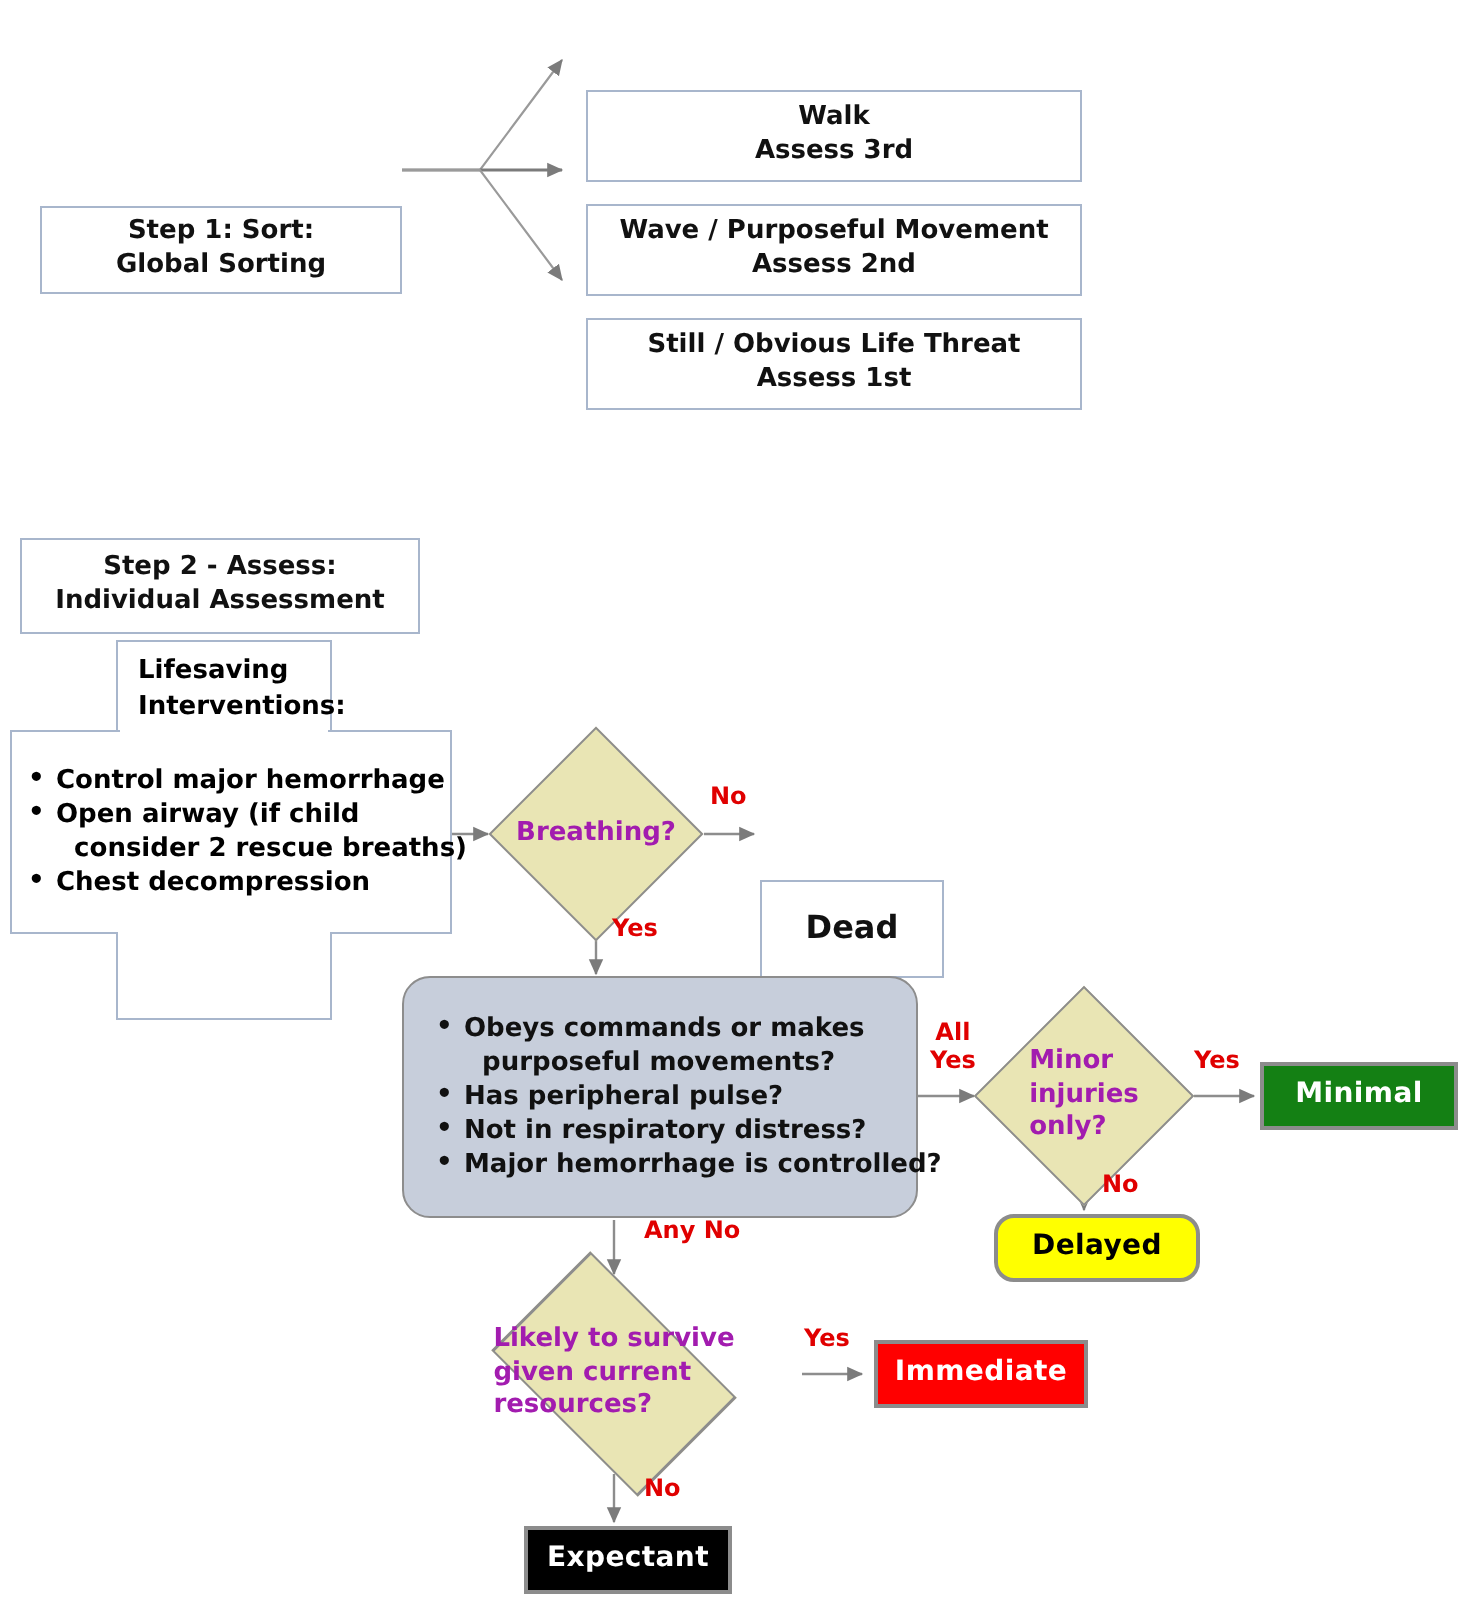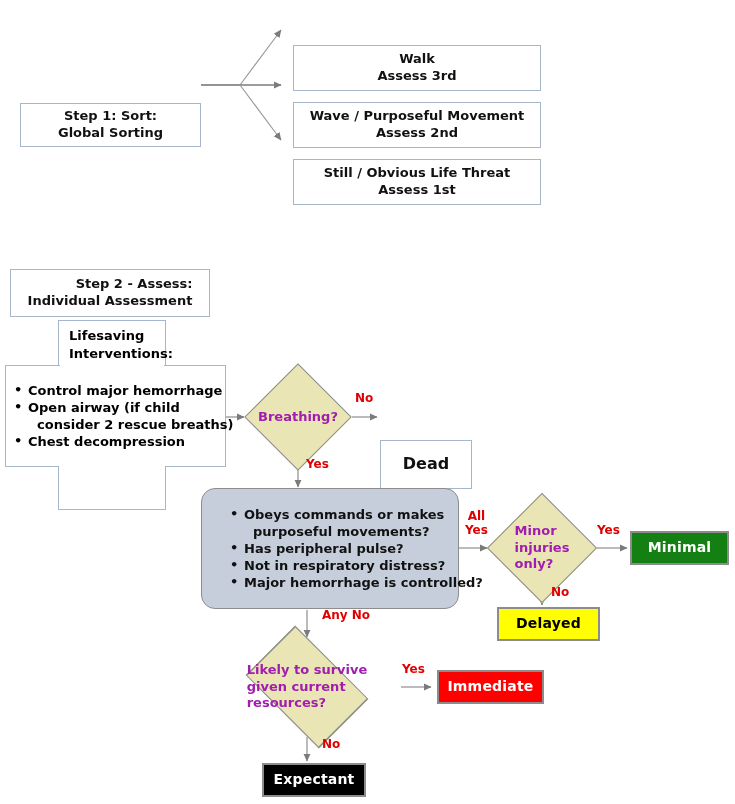--- a/index.html
+++ b/index.html
@@ -49,21 +49,21 @@
   .chip-delayed   { background: #ffff00; color: #000000; }
   .chip-immediate { background: #ff0000; color: #ffffff; }
   .chip-expectant { background: #000000; color: #ffffff; }
 
   
   .panel-round {
     background: #c7cedb;
     border: 1px solid #8d8d8d;
     border-radius: 14px;
     justify-content: flex-start;
-    padding: 8px 10px 8px 28px;
+    padding: 8px 10px 8px 16px;
   }
   .panel-round ul, .cross-body ul {
     margin: 0;
     padding: 0;
     list-style: none;
     text-align: left;
   }
   .panel-round li, .cross-body li {
     position: relative;
     padding-left: 14px;
@@ -211,21 +211,21 @@
 
   <div class="node box-plain" style="left:293px; top:5px; width:248px; height:46px; font-size:13px; white-space:pre-line;">Walk
 Assess 3rd</div>
 
   <div class="node box-plain" style="left:293px; top:62px; width:248px; height:46px; font-size:13px; white-space:pre-line;text-align:center;">Wave / Purposeful Movement
 Assess 2nd</div>
 
   <div class="node box-plain" style="left:293px; top:119px; width:248px; height:46px; font-size:13px; white-space:pre-line;">Still / Obvious Life Threat
 Assess 1st</div>
 
-  <div class="node box-plain" style="left:10px; top:229px; width:200px; height:48px; font-size:13px; white-space:pre-line;text-align:right;">Step 2 - Assess:
+  <div class="node box-plain" style="left:10px; top:229px; width:200px; height:48px; font-size:13px; white-space:pre-line;">Step 2 - Assess:
 Individual Assessment</div>
 
   <div class="cross-wrap" style="left:0px; top:320px; width:230px; height:195px;">
 
     <div class="cross-top" style="left:58px; top:0px; width:108px; height:46px;">
       <div class="cross-title">Lifesaving
 Interventions:</div>
     </div>
 
     <div class="cross-body" style="left:5px; top:45px; width:221px; height:102px;">
@@ -268,21 +268,21 @@
   <div class="diamond-shape" style="left:503px; top:509px; width:78px; height:78px;"></div>
   <div class="diamond-label" style="left:497px; top:519px; width:90px; height:58px;">Minor
 injuries
 only?</div>
 
   <div class="edge-label" style="left:597px; top:524px;">Yes</div>
   <div class="edge-label" style="left:551px; top:586px;">No</div>
 
   <div class="node chip chip-minimal" style="left:630px; top:531px; width:99px; height:34px;">Minimal</div>
 
-  <div class="node chip chip-delayed" style="left:497px; top:607px; width:103px; height:34px;">Delayed</div>
+  <div class="node chip chip-delayed" style="left:497px; top:607px; width:103px; height:34px;border-radius:10px;">Delayed</div>
 
   <div class="diamond-shape" style="left:272px; top:652px; width:70px; height:70px; transform:rotate(45deg) scale(1.48,1.0);"></div>
   <div class="diamond-label" style="left:227px; top:661px; width:160px; height:52px;">Likely to survive
 given current
 resources?</div>
 
   <div class="edge-label" style="left:402px; top:663px;">Yes</div>
   <div class="edge-label" style="left:322px; top:738px;">No</div>
 
   <div class="node chip chip-immediate" style="left:437px; top:670px; width:107px; height:34px;">Immediate</div>

